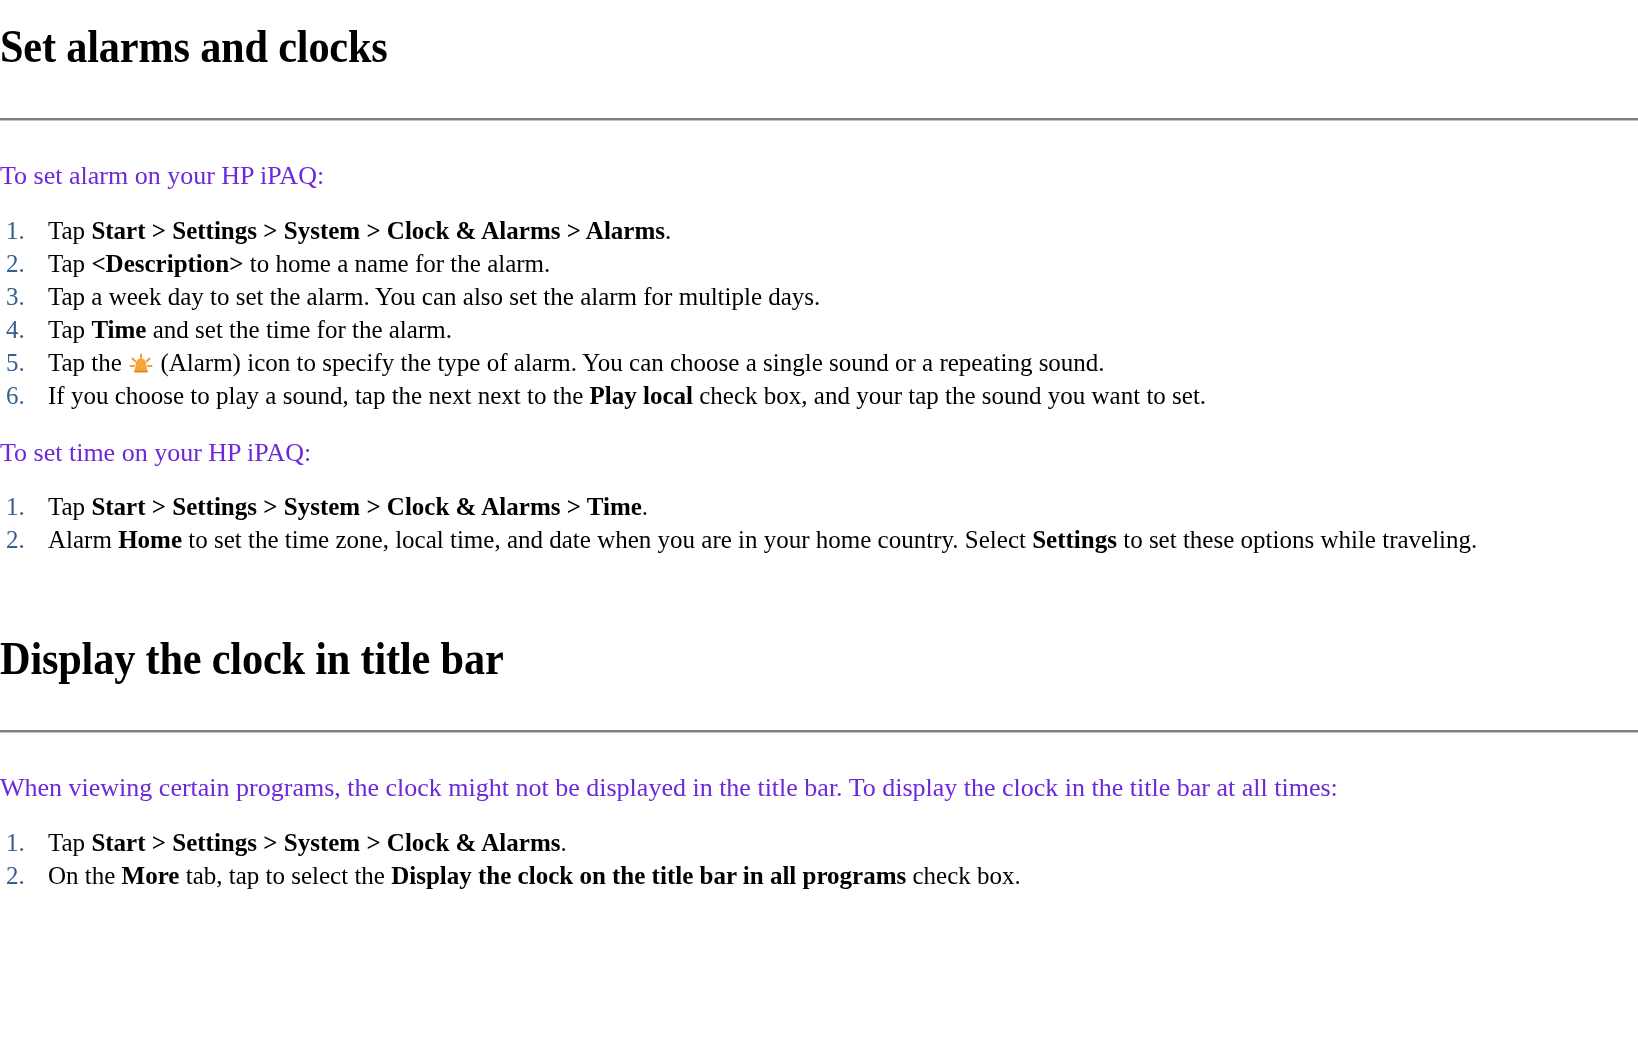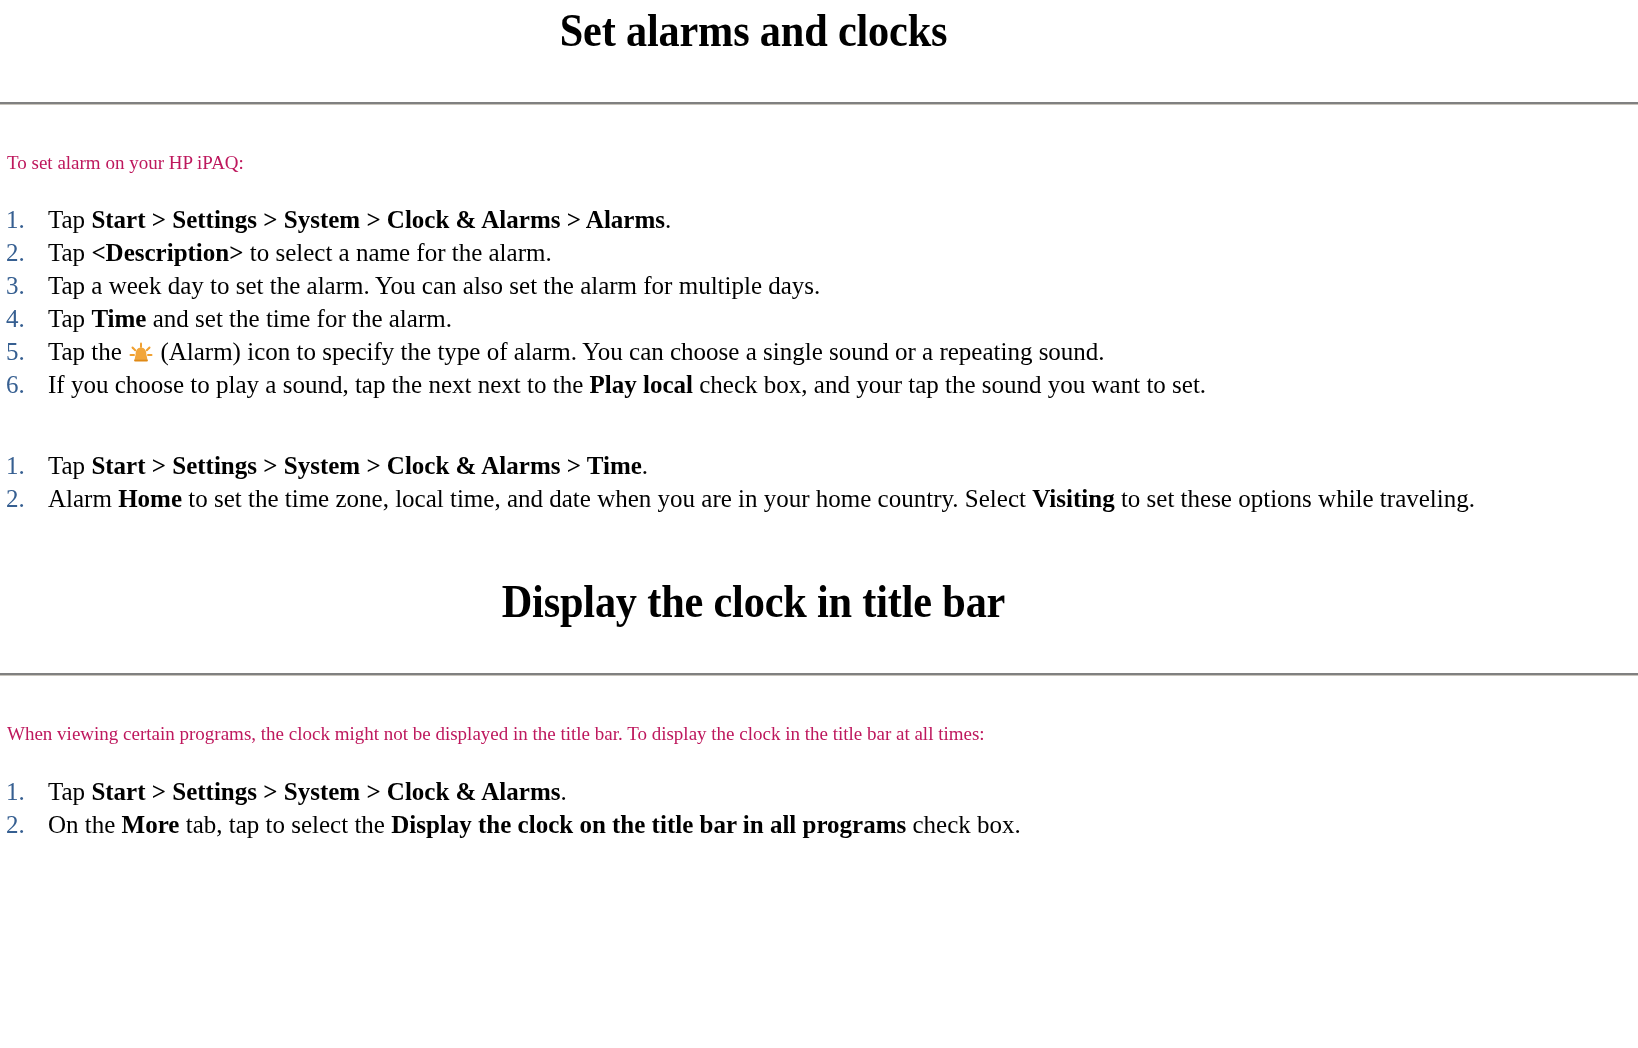--- a/index.html
+++ b/index.html
@@ -29,37 +29,37 @@
     font-size: 46px;
     line-height: 1.0;
     letter-spacing: -0.2px;
     margin: 0;
     padding: 0;
     color: #000000;
     transform: scaleX(0.92);
     transform-origin: left center;
     white-space: nowrap;
   }
-  .heading-block { padding-top: 0; text-align: center; }
+  .heading-block { padding-top: 16px; }
   .rule {
     height: 0;
     border: 0;
     border-top: 2px solid #808080;
     border-bottom: 1px solid #c8c4bc;
     margin: 0;
     width: 100%;
   }
 
   
   p.body-text {
-    font-size: 19px;
+    font-size: 26px;
     line-height: 1.18;
-    margin: 7px;
-    padding: 0;
-    color: #be185d;
+    margin: 0;
+    padding: 0;
+    color: #6d28d9;
   }
 
   
   ol.steps {
     list-style: none;
     margin: 0;
     padding: 0;
   }
   ol.steps > li {
     position: relative;
@@ -118,21 +118,21 @@
 
   <div class="sp-22"></div>
 
   <ol class="steps">
     <li>
       <span class="num">1.</span>
       <span>Tap </span><span class="b">Start &gt; Settings &gt; System &gt; Clock &amp; Alarms &gt; Alarms</span><span>.</span>
     </li>
     <li>
       <span class="num">2.</span>
-      <span>Tap </span><span class="b">&lt;Description&gt;</span><span> to select a name for the alarm.</span>
+      <span>Tap </span><span class="b">&lt;Description&gt;</span><span> to home a name for the alarm.</span>
     </li>
     <li>
       <span class="num">3.</span>
       <span>Tap a week day to set the alarm. You can also set the alarm for multiple days.</span>
     </li>
     <li>
       <span class="num">4.</span>
       <span>Tap </span><span class="b">Time</span><span> and set the time for the alarm.</span>
     </li>
     <li>
@@ -150,31 +150,32 @@
       </svg></span><span> (Alarm) icon to specify the type of alarm. You can choose a single sound or a repeating sound.</span>
     </li>
     <li>
       <span class="num">6.</span>
       <span>If you choose to play a sound, tap the next next to the </span><span class="b">Play local</span><span> check box, and your tap the sound you want to set.</span>
     </li>
   </ol>
 
   <div class="sp-26"></div>
 
+  <p class="body-text">To set time on your HP iPAQ:</p>
 
   <div class="sp-22"></div>
 
   <ol class="steps">
     <li>
       <span class="num">1.</span>
       <span>Tap </span><span class="b">Start &gt; Settings &gt; System &gt; Clock &amp; Alarms &gt; Time</span><span>.</span>
     </li>
     <li>
       <span class="num">2.</span>
-      <span>Alarm </span><span class="b">Home</span><span> to set the time zone, local time, and date when you are in your home country. Select </span><span class="b">Visiting</span><span> to set these options while traveling.</span>
+      <span>Alarm </span><span class="b">Home</span><span> to set the time zone, local time, and date when you are in your home country. Select </span><span class="b">Settings</span><span> to set these options while traveling.</span>
     </li>
   </ol>
 
   <div class="sp-64"></div>
 
   <div class="heading-block">
     <h1 class="section-heading">Display the clock in title bar</h1>
     <div class="sp-48"></div>
     <hr class="rule">
   </div>

